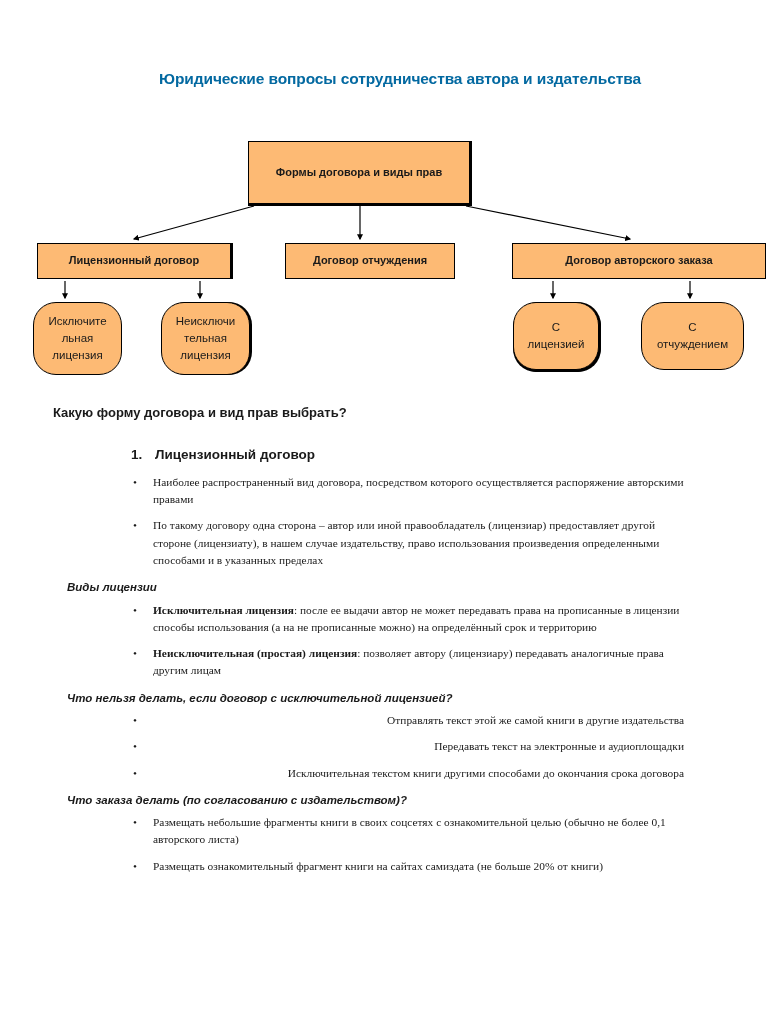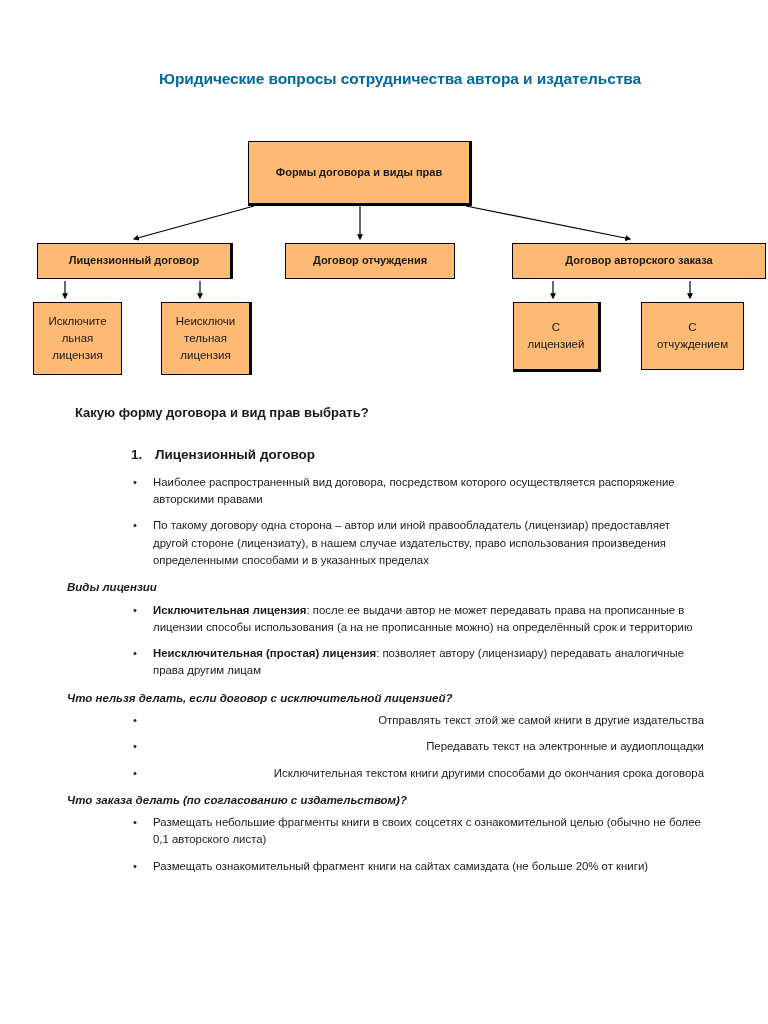--- a/index.html
+++ b/index.html
@@ -63,20 +63,21 @@
     line-height: 1.45;
     z-index: 2;
   }
   .node-bold {
     font-weight: bold;
     font-size: 11px;
   }
   .node-plain {
     font-weight: normal;
     font-size: 11.5px;
+    border-radius: 23px;
   }
   .node.shadow-r {
     box-shadow: 2px 0 0 0 #000;
   }
   .node.shadow-rb {
     box-shadow: 2px 0 0 0 #000, 0 2px 0 0 #000, 2px 2px 0 0 #000;
   }
 
   
   #node-root   { left: 248px; top: 141px; width: 222px; height: 63px; }
@@ -92,21 +93,21 @@
   .body-wrap {
     position: absolute;
     top: 404px;
     left: 0;
     width: 768px;
   }
   .q-heading {
     font-weight: bold;
     font-size: 13px;
     margin: 0 0 6px 0;
-    padding-left: 75px;
+    padding-left: 53px;
     line-height: 1.35;
   }
   .numbered {
     font-weight: bold;
     font-size: 13.5px;
     margin: 24px 0 10px 0;
     padding-left: 131px;
     line-height: 1.35;
   }
   .numbered .num {
@@ -125,21 +126,22 @@
     list-style: none;
     margin: 0;
     padding: 0;
   }
   ul.bullets li {
     position: relative;
     font-size: 11.4px;
     line-height: 1.52;
     margin: 0 0 9px 0;
     padding-left: 153px;
-    padding-right: 64px;
+    padding-right: 84px;
+    font-family: Liberation Serif, serif;
   }
   ul.bullets li::before {
     content: "\2022";
     position: absolute;
     left: 133px;
     top: 0;
     font-size: 11.4px;
     color: #1a1a1a;
   }
   ul.bullets li b { font-weight: bold; }

